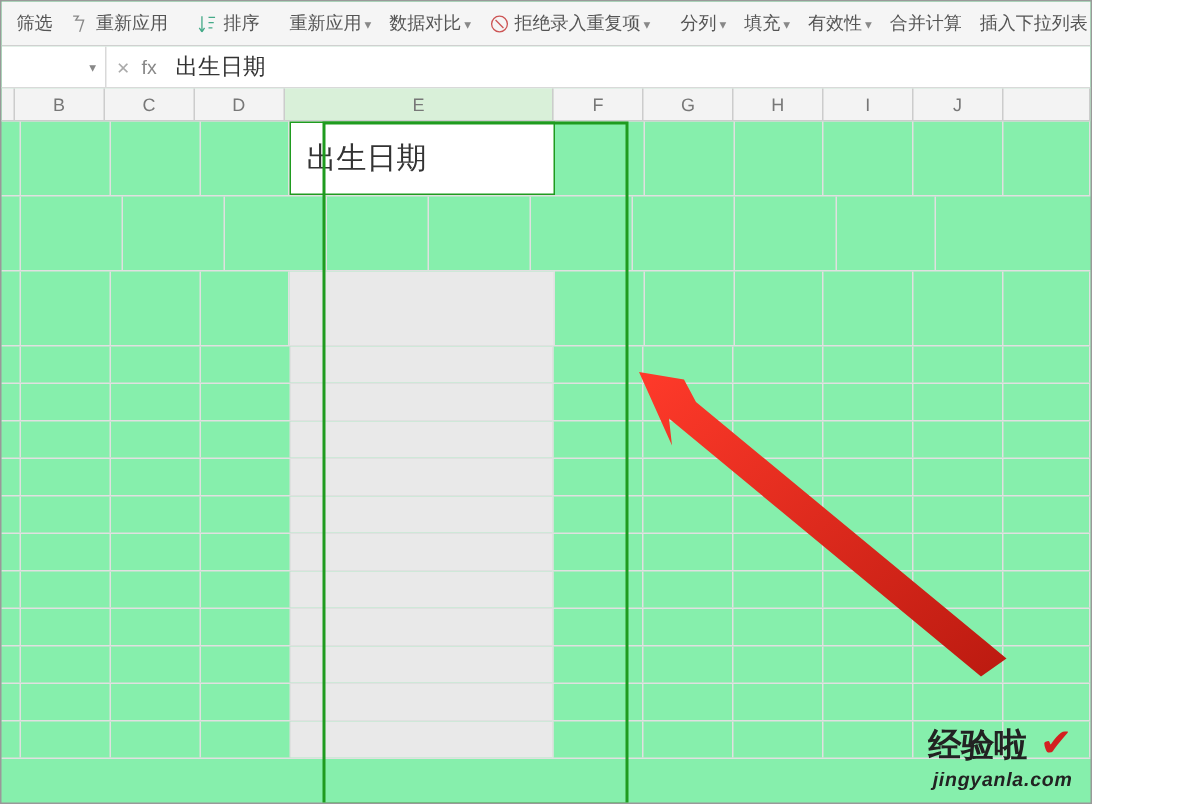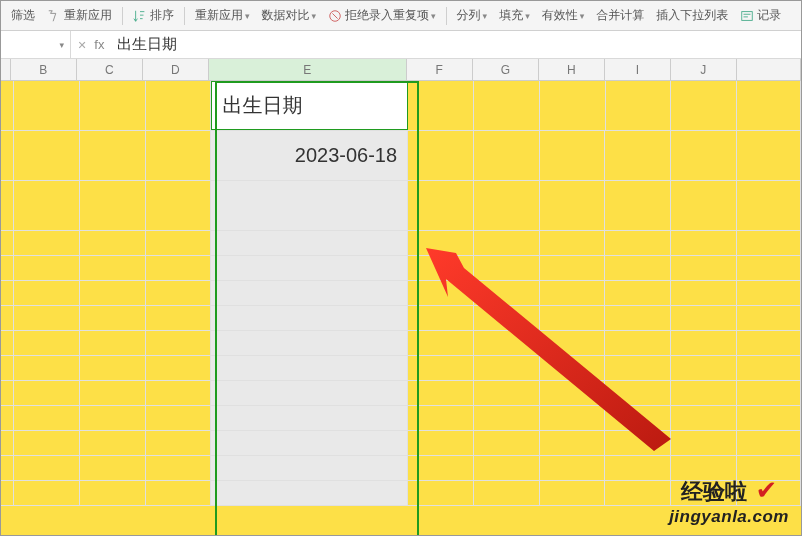--- a/index.html
+++ b/index.html
@@ -1,17 +1,17 @@
 <!DOCTYPE html>
 <html><head>
 <meta charset="utf-8">
 <style>
   * { box-sizing: border-box; }
   html, body { margin:0; padding:0; font-family: "Microsoft YaHei", Arial, sans-serif; background:#fff; }
-  .frame { width:802px; height:536px; border:1px solid #999; position:relative; overflow:hidden; background:#fde047; }
+  .frame { width:728px; height:536px; border:1px solid #999; position:relative; overflow:hidden; background:#86efac; }
 
   
   .toolbar { height:30px; background:#f5f5f5; display:flex; align-items:center; font-size:12px; color:#555; border-bottom:1px solid #d0d0d0; padding:0 4px; }
   .tb-item { display:flex; align-items:center; padding:0 6px; height:100%; cursor:pointer; white-space:nowrap; position:relative; }
   .tb-sep { width:1px; height:18px; background:#cfcfcf; margin:0 4px; }
   .dd-arrow { font-size:9px; color:#888; margin-left:2px; }
   .ic { display:inline-block; margin-right:3px; width:14px; height:14px; }
 
   
   .fbar { height:28px; display:flex; align-items:center; border-bottom:1px solid #d9d9d9; font-size:13px; color:#555; background:#fff; }
@@ -47,24 +47,24 @@
   .active-cell { background:#fff; border:1px solid #1f9b1f; }
 
   .data-row .cE { font-size:20px; padding:0 10px; justify-content:flex-start; color:#333; }
   .data-row .cE.right { justify-content:flex-end; }
   .data-row { height:50px !important; }
 
   
   .arrow-svg { position:absolute; top:0; left:0; pointer-events:none; }
 
   
-  .watermark { position:absolute; right:12px; bottom:8px; text-align:center; }
+  .watermark { position:absolute; right:12px; bottom:8px; text-align:right; }
   .wm-main { font-size:22px; font-weight:bold; color:#222; font-family: "SimHei", sans-serif; }
   .wm-check { color:#d32020; font-size:26px; margin-left:4px; }
-  .wm-sub { font-size:17px; font-weight:bold; color:#222; font-style:italic; letter-spacing:0.5px; }
+  .wm-sub { font-size:13px; font-weight:bold; color:#222; font-style:italic; letter-spacing:0.5px; }
 </style>
 </head>
 <body>
 
 <div class="frame">
 
   <div class="toolbar">
     <div class="tb-item">
       <span>筛选</span>
     </div>
@@ -169,23 +169,20 @@
         <div class="cell cH"></div>
         <div class="cell cI"></div>
         <div class="cell cJ"></div>
         <div class="cell cK"></div>
       </div>
       <div class="row data-row">
         <div class="cell cA"></div>
         <div class="cell cB"></div>
         <div class="cell cC"></div>
         <div class="cell cD"></div>
-        <div class="cell cE sel-col right">
-            <span>2023-06-18</span>
-          </div>
         <div class="cell cF"></div>
         <div class="cell cG"></div>
         <div class="cell cH"></div>
         <div class="cell cI"></div>
         <div class="cell cJ"></div>
         <div class="cell cK"></div>
       </div>
 
       <div class="row data-row">
         <div class="cell cA"></div>

